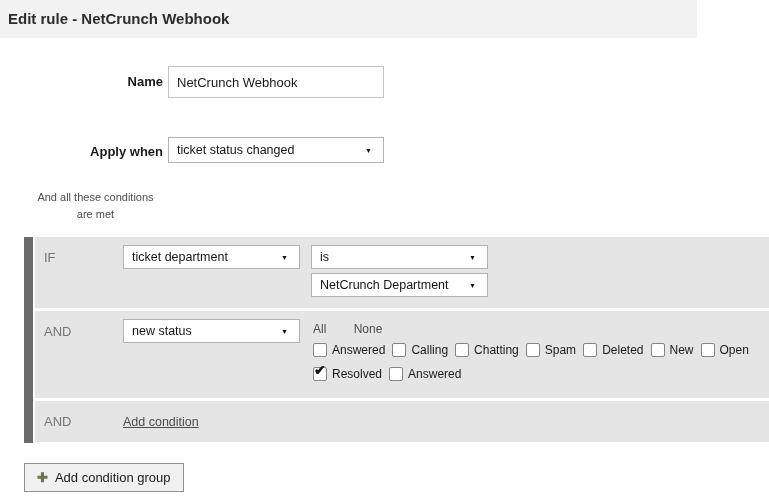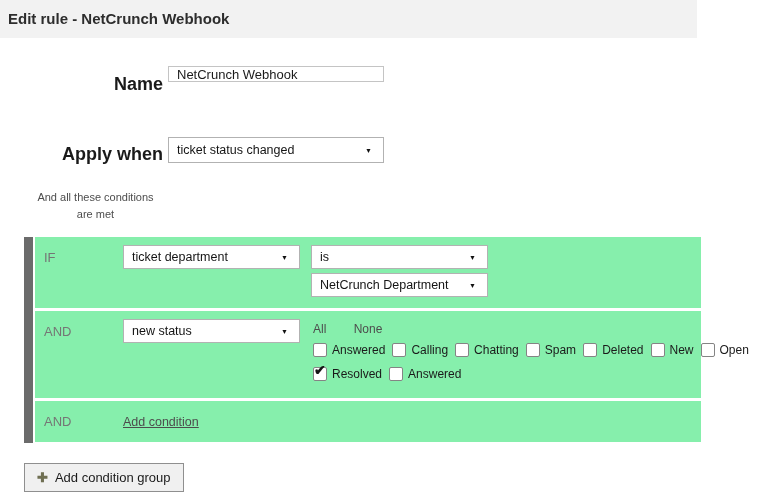--- a/index.html
+++ b/index.html
@@ -8,47 +8,47 @@
     width:769px; height:499px; position:relative; background:#ffffff;
     font-family:"Liberation Sans", sans-serif; overflow:hidden;
     -webkit-font-smoothing:antialiased;
   }
 
   
   .header { position:absolute; left:0; top:0; width:697px; height:38px; background:#f2f2f2; }
   .header .title { position:absolute; left:8px; top:10px; font-size:15px; font-weight:bold; color:#2d2d2d; }
 
   
-  .lbl { position:absolute; left:0; width:163px; text-align:right; font-size:18px; font-weight:bold; color:#1a1a1a; }
+  .lbl { position:absolute; left:0; width:163px; text-align:right; font-size:13px; font-weight:bold; color:#1a1a1a; }
   #lbl-name  { top:74px; }
   #lbl-apply { top:144px; }
 
   #name-input {
-    position:absolute; left:168px; top:66px; width:216px; height:16px;
+    position:absolute; left:168px; top:66px; width:216px; height:32px;
     border:1px solid #c4c4c4; background:#fff; font-size:13px; padding:0 8px;
     color:#1a1a1a; font-family:inherit; outline:none;
   }
 
   .dropdown {
     position:absolute; height:24px; background:#fff; border:1px solid #b2b2b2;
     display:flex; align-items:center; justify-content:space-between;
     padding:0 11px 0 8px; font-size:12.5px; color:#141414; cursor:default;
   }
   .dropdown .arrow { font-size:7px; color:#111; margin-left:8px; flex:none; }
 
   #dd-apply { left:168px; top:137px; width:216px; height:26px;gap:8px; }
 
   #conditions-note {
     position:absolute; left:28px; top:189px; width:135px; text-align:center;
     font-size:11px; line-height:17px; color:#4d4d4d;
   }
 
   
   .group-bar { position:absolute; left:24px; top:237px; width:9px; height:206px; background:#6b6b6b; }
-  .grow { position:absolute; left:35px; width:666px; background:#86efac; }
+  .grow { position:absolute; left:35px; width:734px; background:#e5e5e5; }
   #row-if   { top:237px; height:71px; }
   #row-and1 { top:311px; height:87px; }
   #row-and2 { top:401px; height:41px; }
   .row-label { position:absolute; left:9px; top:13px; font-size:13px; color:#757575; }
 
   #dd-if-field  { left:88px;  top:8px;  width:177px; }
   #dd-if-op     { left:276px; top:8px;  width:177px; }
   #dd-if-val    { left:276px; top:36px; width:177px; }
   #dd-and-field { left:88px;  top:8px;  width:177px; }
 

